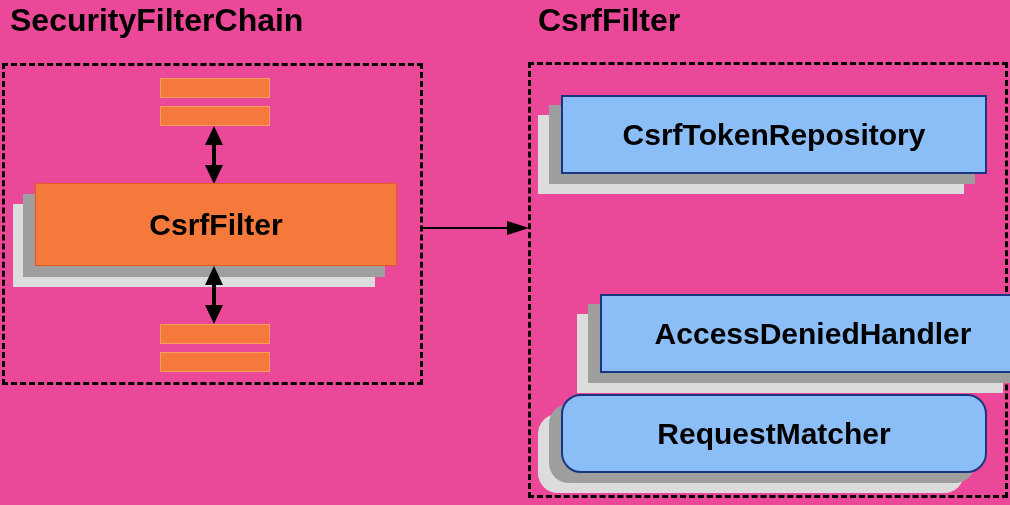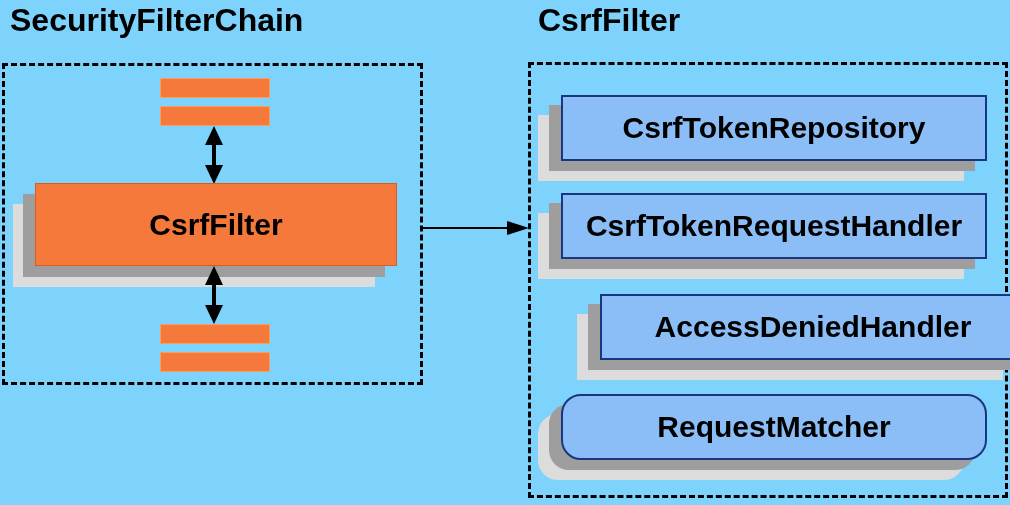--- a/index.html
+++ b/index.html
@@ -5,21 +5,21 @@
   html, body {
     margin: 0;
     padding: 0;
     background: #ffffff;
     font-family: "Liberation Sans", sans-serif;
   }
   .canvas {
     position: relative;
     width: 1010px;
     height: 505px;
-    background: #7dd3fc;
+    background: #ec4899;
     overflow: hidden;
   }
   .title {
     position: absolute;
     top: 2px;
     font-size: 32px;
     font-weight: bold;
     color: #000000;
     letter-spacing: 0px;
     white-space: nowrap;
@@ -79,21 +79,21 @@
     display: block;
   }
   .v-arrow-top    { left: 196px; top: 125px; }
   .v-arrow-bottom { left: 196px; top: 265px; }
   .h-arrow        { left: 423px; top: 220px; }
 
   .component {
     position: absolute;
     left: 561px;
     width: 426px;
-    height: 66px;
+    height: 79px;
     background: #8BBEF6;
     border: 2px solid #1A3680;
     box-sizing: border-box;
     box-shadow: -12px 10px 0 0 #9E9E9E, -23px 20px 0 0 #DCDCDC;
     display: flex;
     align-items: center;
     justify-content: center;
   }
   .comp1 { top: 95px; }
   .comp2 { top: 193px; }
@@ -141,23 +141,20 @@
   <svg class="arrow-svg h-arrow" width="106" height="16" viewBox="0 0 106 16">
     <line x1="0" y1="8" x2="85" y2="8" stroke="#000" stroke-width="2"></line>
     <polygon points="106,8 84,1 84,15" fill="#000"></polygon>
   </svg>
 
   <div class="dashed-box csrf"></div>
 
   <div class="component comp1">
     <span>CsrfTokenRepository</span>
   </div>
-  <div class="component comp2">
-    <span>CsrfTokenRequestHandler</span>
-  </div>
   <div class="component comp3">
     <span>AccessDeniedHandler</span>
   </div>
   <div class="component comp4">
     <span>RequestMatcher</span>
   </div>
 
 </div>
 
 </body></html>

